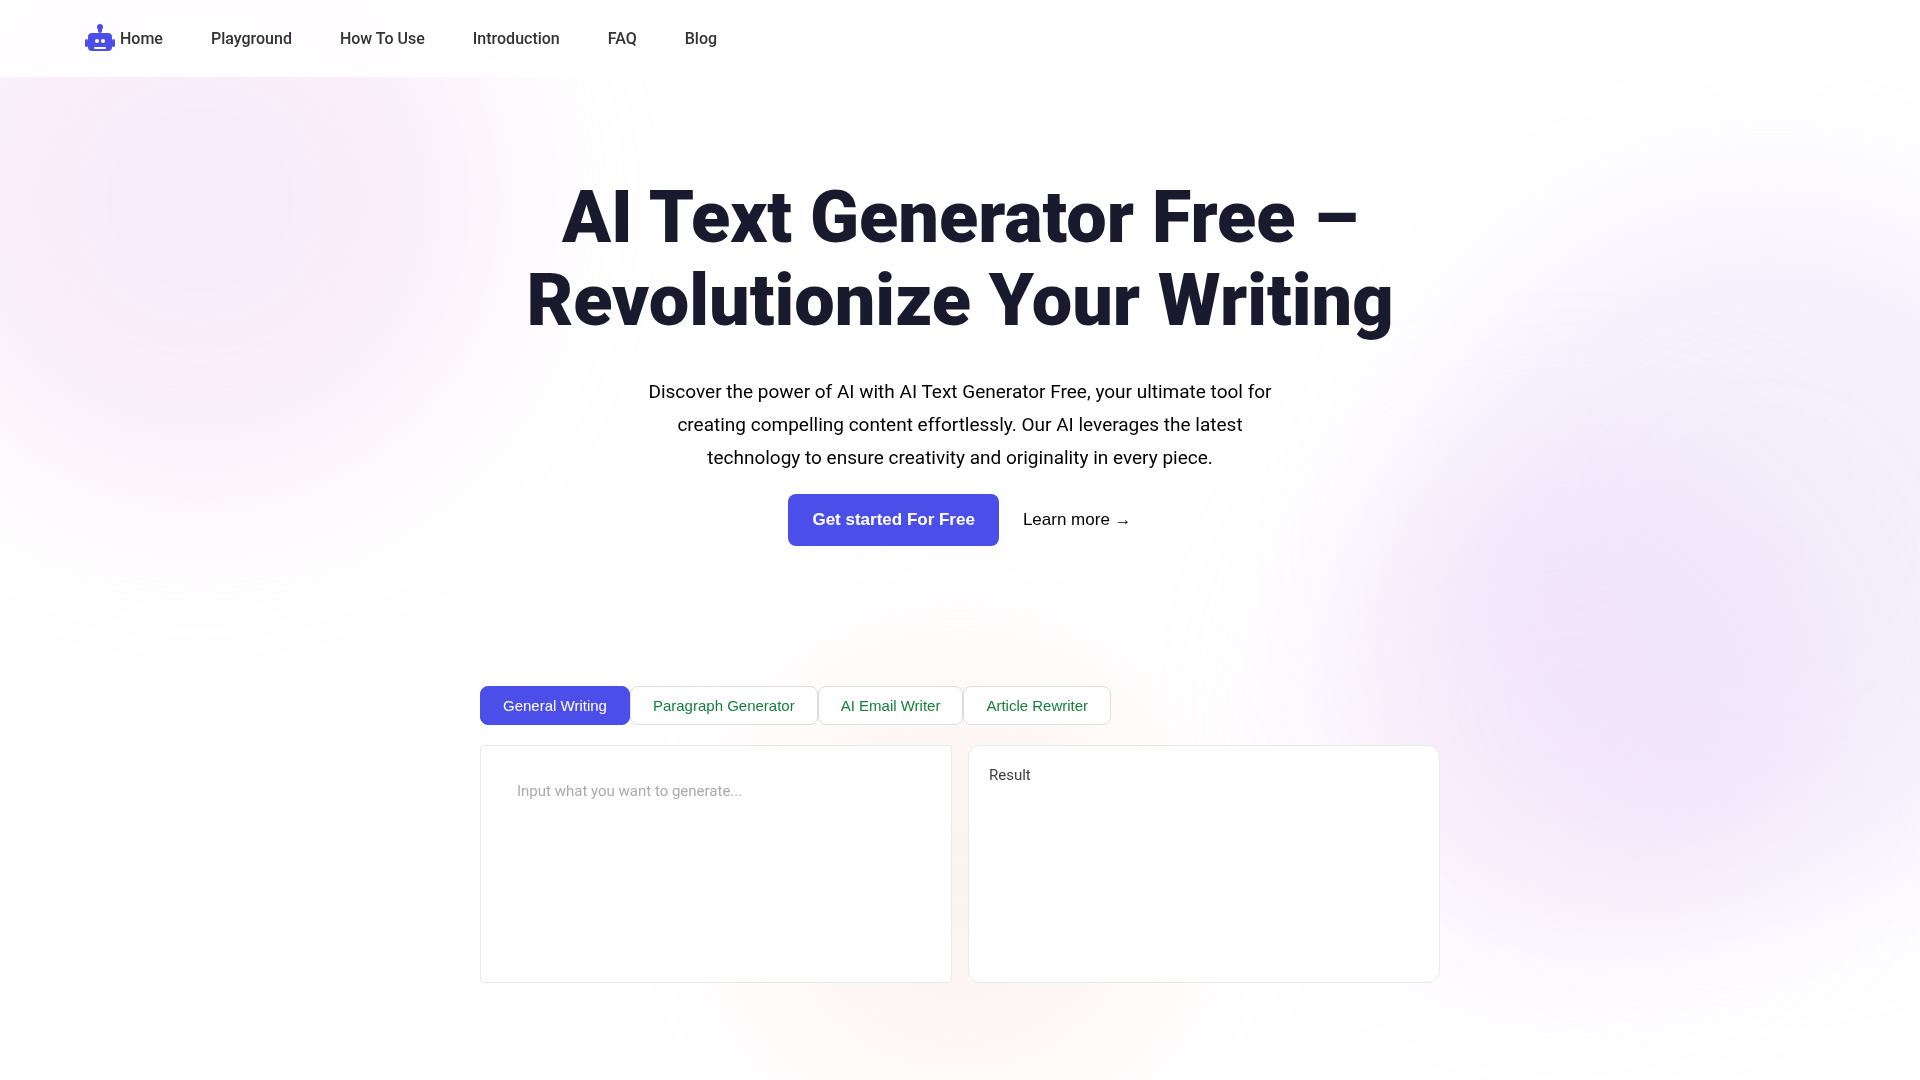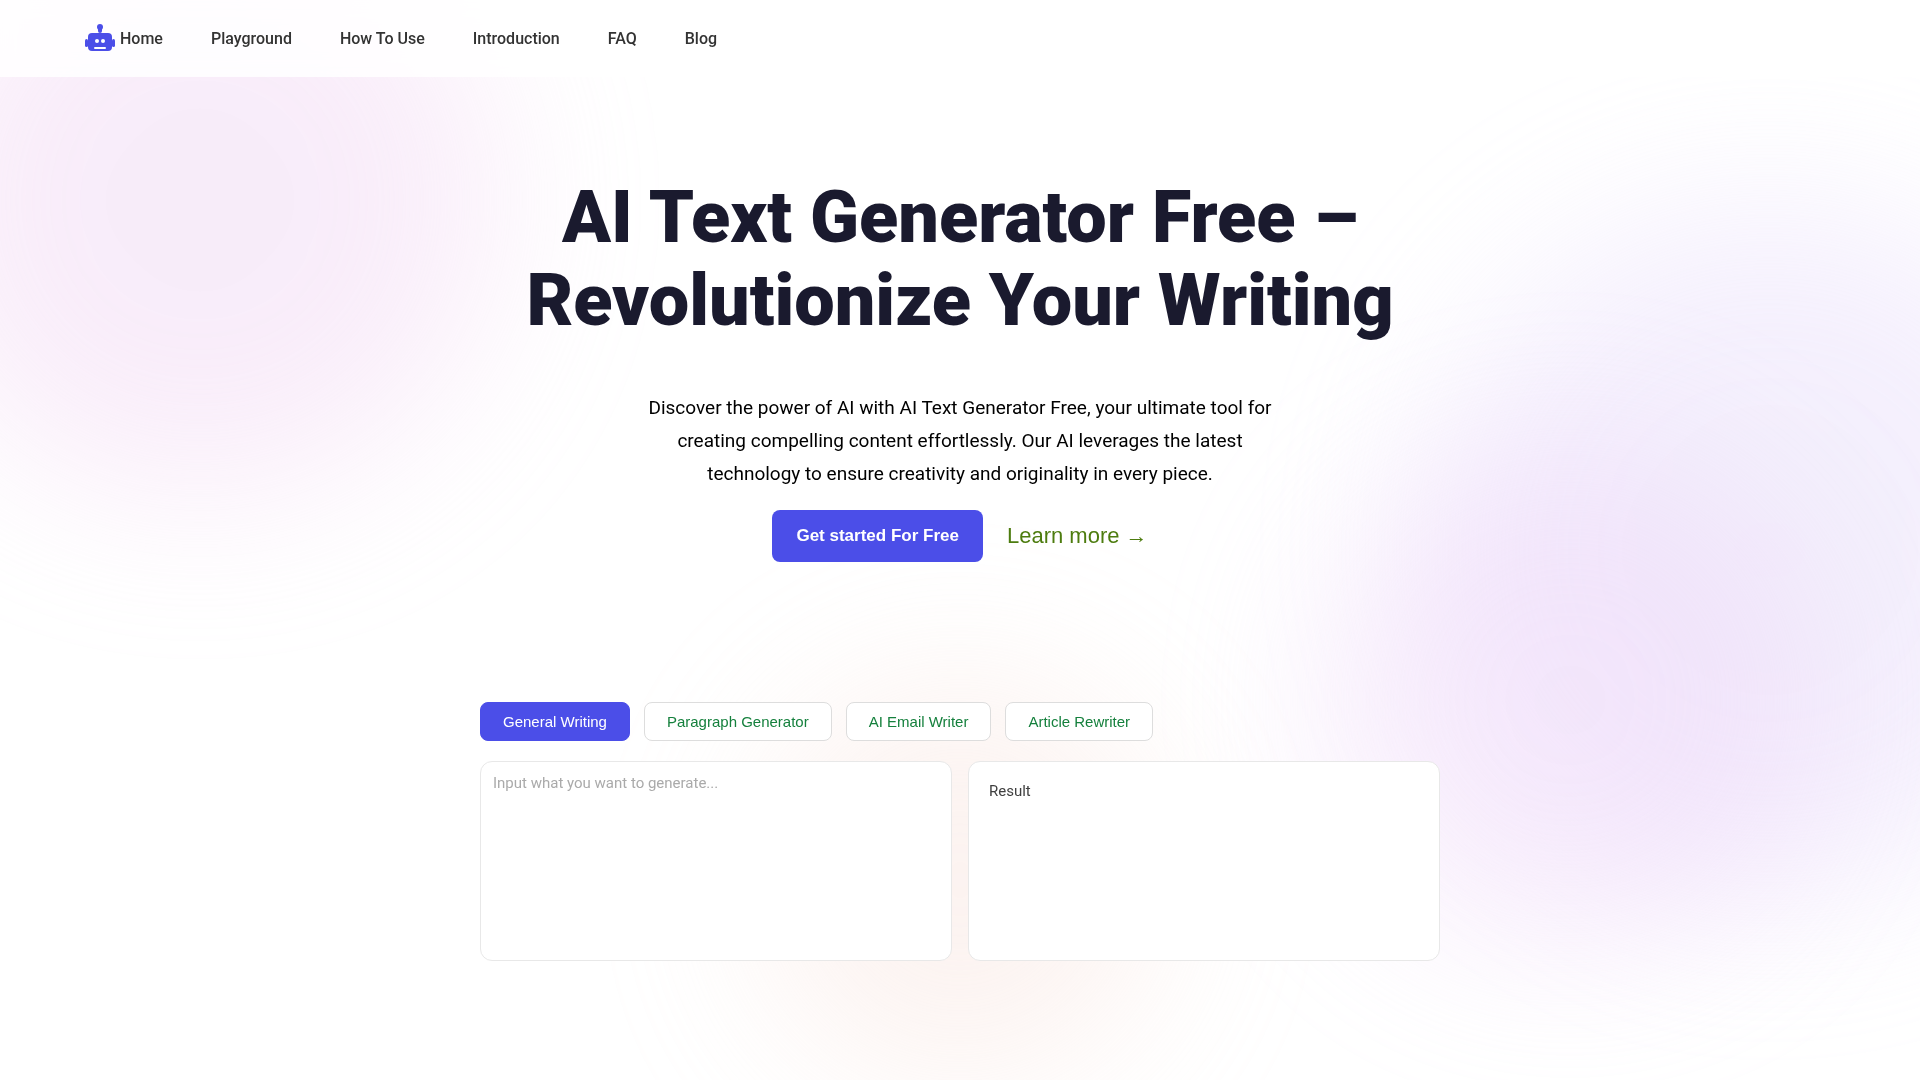--- a/index.html
+++ b/index.html
@@ -106,21 +106,21 @@
       padding: 100px 20px 60px;
       max-width: 1000px;
       margin: 0 auto;
     }
 
     .hero-title {
       font-size: 72px;
       font-weight: 900;
       color: #1a1a2e;
       line-height: 1.15;
-      margin-bottom: 48px;
+      margin-bottom: 32px;
     }
 
     .hero-subtitle {
       font-size: 19px;
       color: #000000;
       line-height: 1.75;
       max-width: 640px;
       margin: 0 auto 20px;
     }
 
@@ -139,41 +139,41 @@
       border-radius: 8px;
       font-size: 17px;
       font-weight: 600;
       cursor: pointer;
       transition: background 0.2s;
     }
 
     .btn-link {
       background: none;
       border: none;
-      font-size: 22px;
+      font-size: 17px;
       font-weight: 500;
-      color: #4d7c0f;
+      color: #000000;
       cursor: pointer;
       display: flex;
       align-items: center;
       gap: 6px;
     }
 
     
     .tool-section {
       position: relative;
       z-index: 1;
       max-width: 1000px;
       margin: 80px auto 0;
       padding: 0 20px;
     }
 
     .tool-tabs {
       display: flex;
-      gap: 14px;
+      gap: 0;
       margin-bottom: 20px;
     }
 
     .tab-btn {
       padding: 10px 22px;
       border-radius: 8px;
       border: 1.5px solid #ddd;
       background: white;
       font-size: 15px;
       font-weight: 500;
@@ -190,23 +190,23 @@
 
     .tool-workspace {
       display: grid;
       grid-template-columns: 1fr 1fr;
       gap: 16px;
     }
 
     .workspace-panel {
       background: white;
       border: 1.5px solid #e8e8e8;
-      border-radius: 12px;
+      border-radius: 4px;
       min-height: 200px;
-      padding: 12px;
+      padding: 36px;
     }
 
     .workspace-panel textarea {
       width: 100%;
       height: 160px;
       border: none;
       outline: none;
       font-size: 15px;
       color: #333;
       resize: none;

